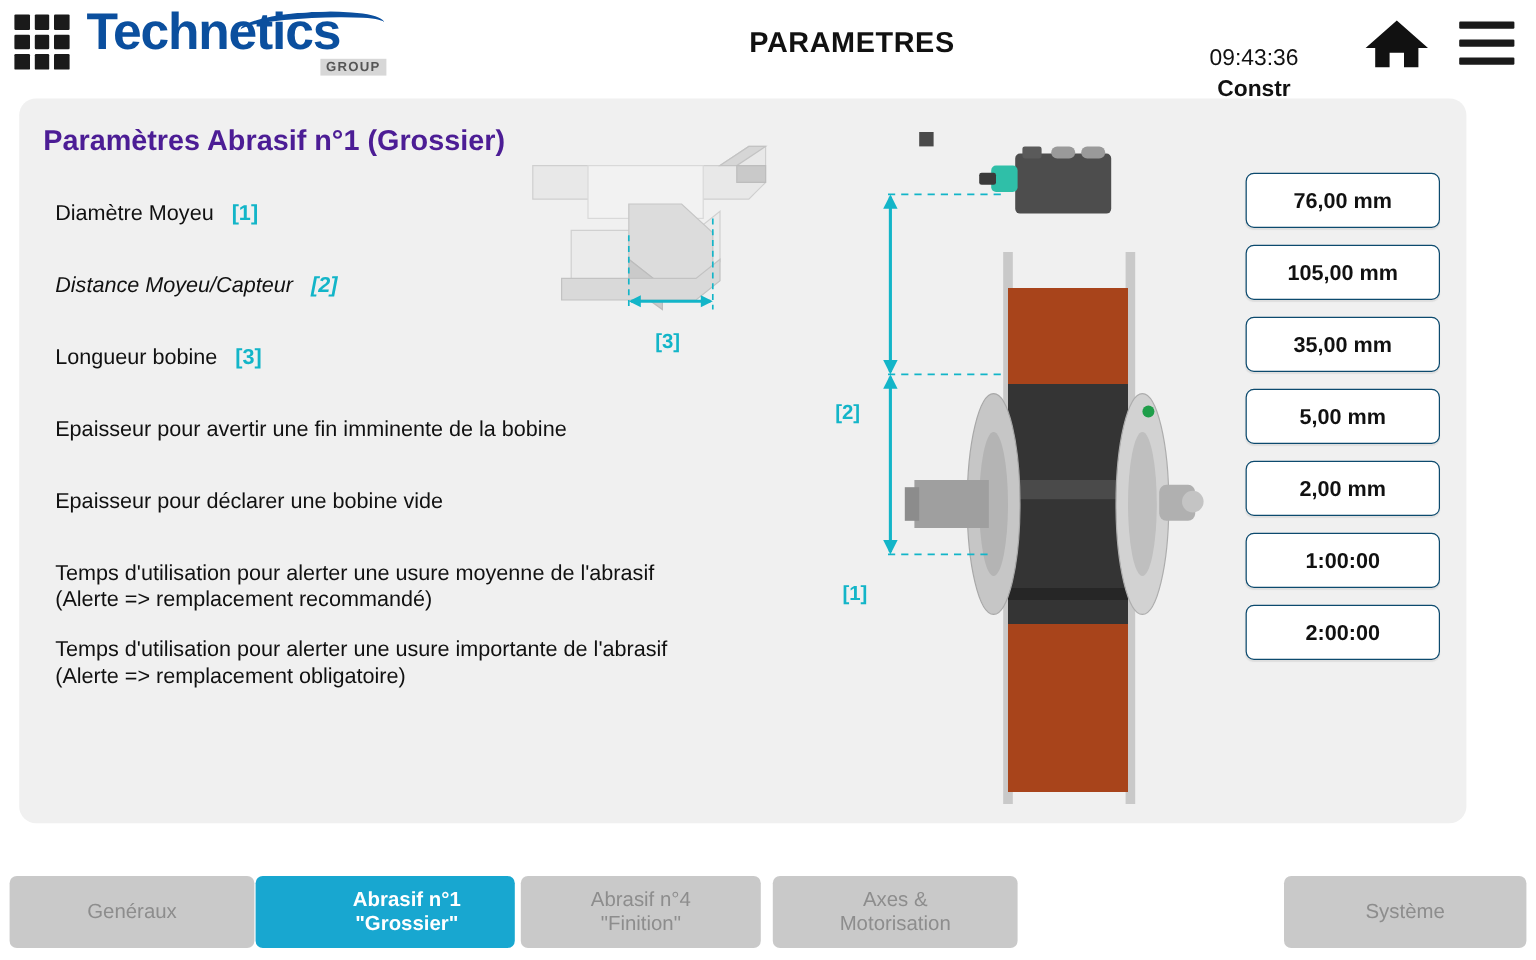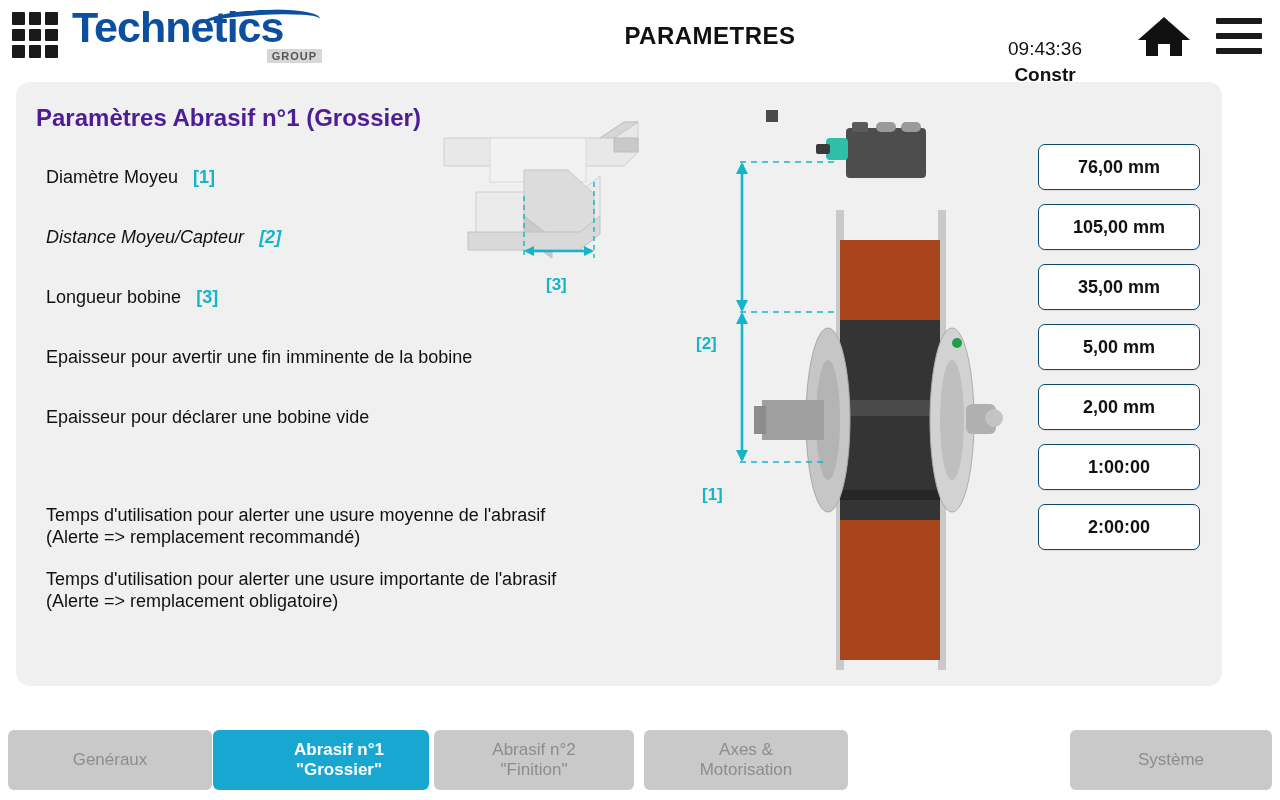--- a/index.html
+++ b/index.html
@@ -255,21 +255,21 @@
       <div class="lbl-row" style="height:60px;">
         <span>Longueur bobine</span>
         <span class="ref" style="margin-left:10px;">[3]</span>
       </div>
       <div class="lbl-row" style="height:60px;">
         <span>Epaisseur pour avertir une fin imminente de la bobine</span>
       </div>
       <div class="lbl-row" style="height:60px;">
         <span>Epaisseur pour déclarer une bobine vide</span>
       </div>
-      <div class="lbl-row" style="height:46px;margin-top:38px;">
+      <div class="lbl-row" style="height:46px;">
         <div>Temps d'utilisation pour alerter une usure moyenne de l'abrasif</div>
         <div>(Alerte =&gt; remplacement recommandé)</div>
       </div>
       <div class="lbl-row" style="height:46px; margin-top:18px;">
         <div>Temps d'utilisation pour alerter une usure importante de l'abrasif</div>
         <div>(Alerte =&gt; remplacement obligatoire)</div>
       </div>
     </div>
 
     <div class="cad">
@@ -368,21 +368,21 @@
   <div class="tabs">
     <div class="tab inactive" style="left:8px; width:204px;">
       <span>Genéraux</span>
       <span class="l2"></span>
     </div>
     <div class="tab active" style="left:213px; width:216px;">
       <span>Abrasif n°1</span>
       <span class="l2">"Grossier"</span>
     </div>
     <div class="tab inactive" style="left:434px; width:200px;">
-      <span>Abrasif n°2</span>
+      <span>Abrasif n°4</span>
       <span class="l2">"Finition"</span>
     </div>
     <div class="tab inactive" style="left:644px; width:204px;">
       <span>Axes &amp;</span>
       <span class="l2">Motorisation</span>
     </div>
     <div class="tab inactive" style="left:1070px; width:202px;">
       <span>Système</span>
       <span class="l2"></span>
     </div>

